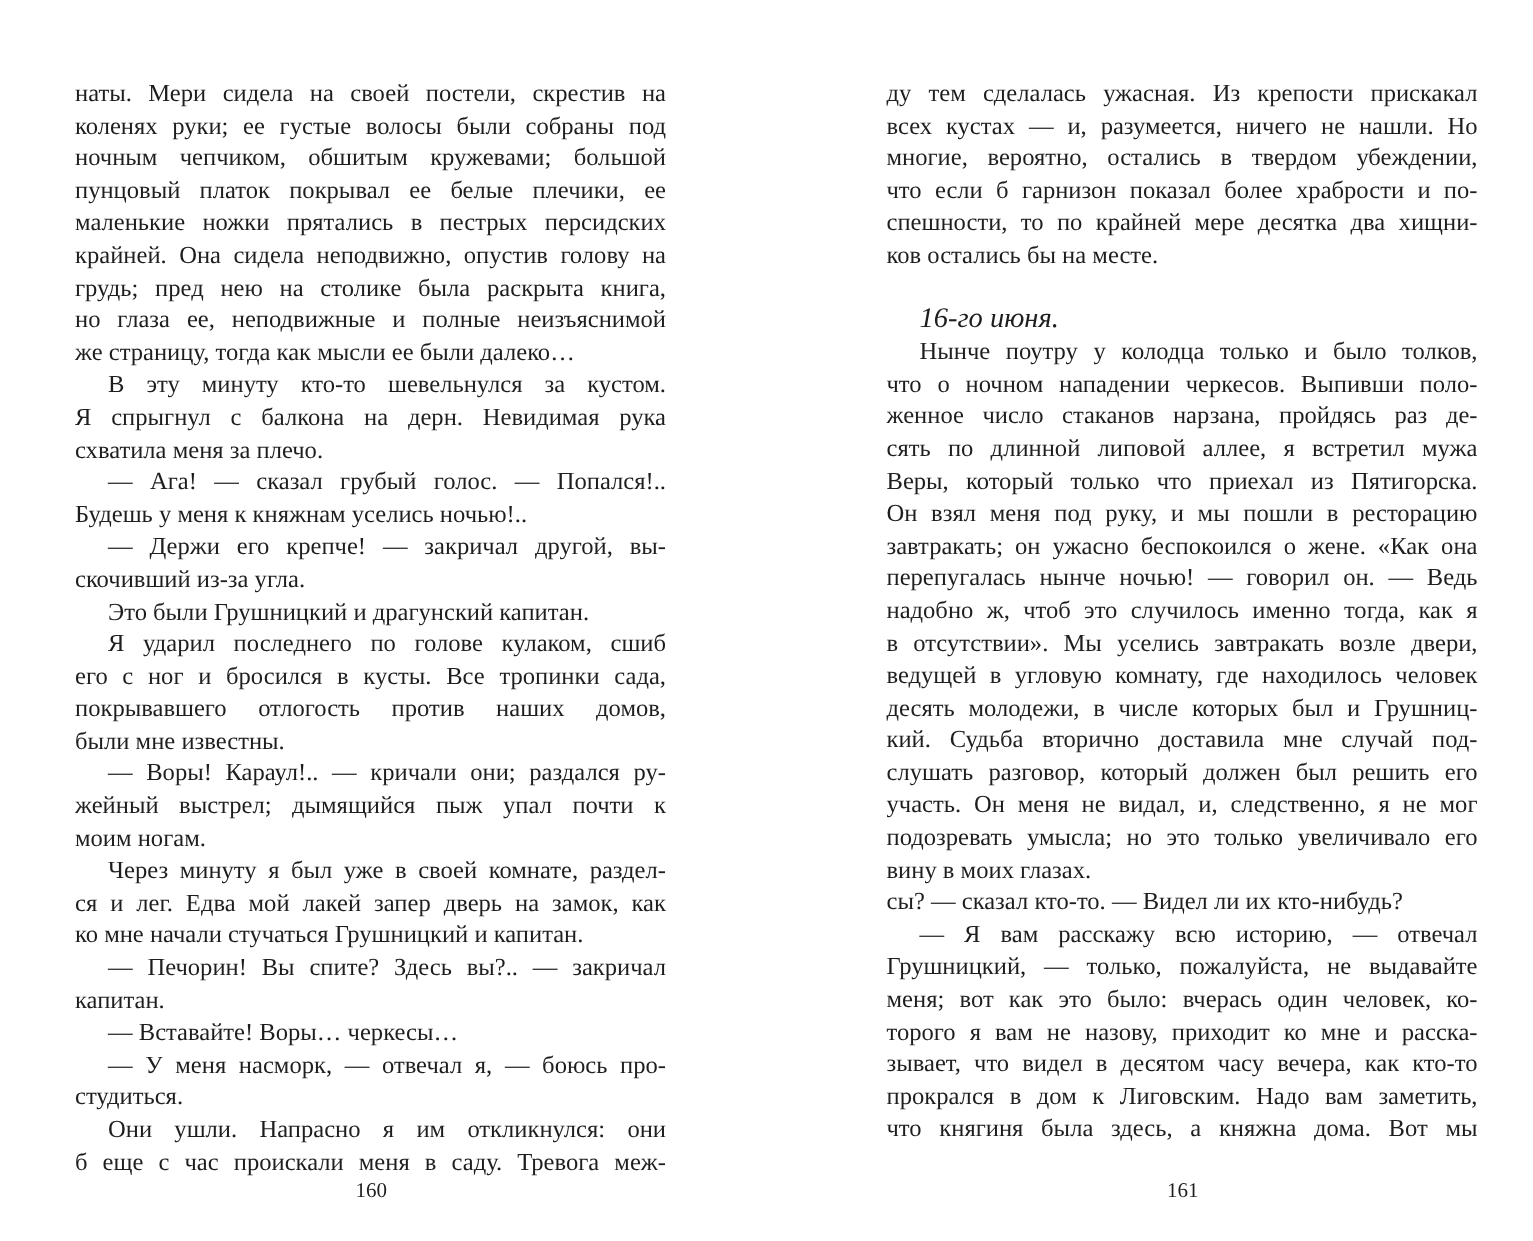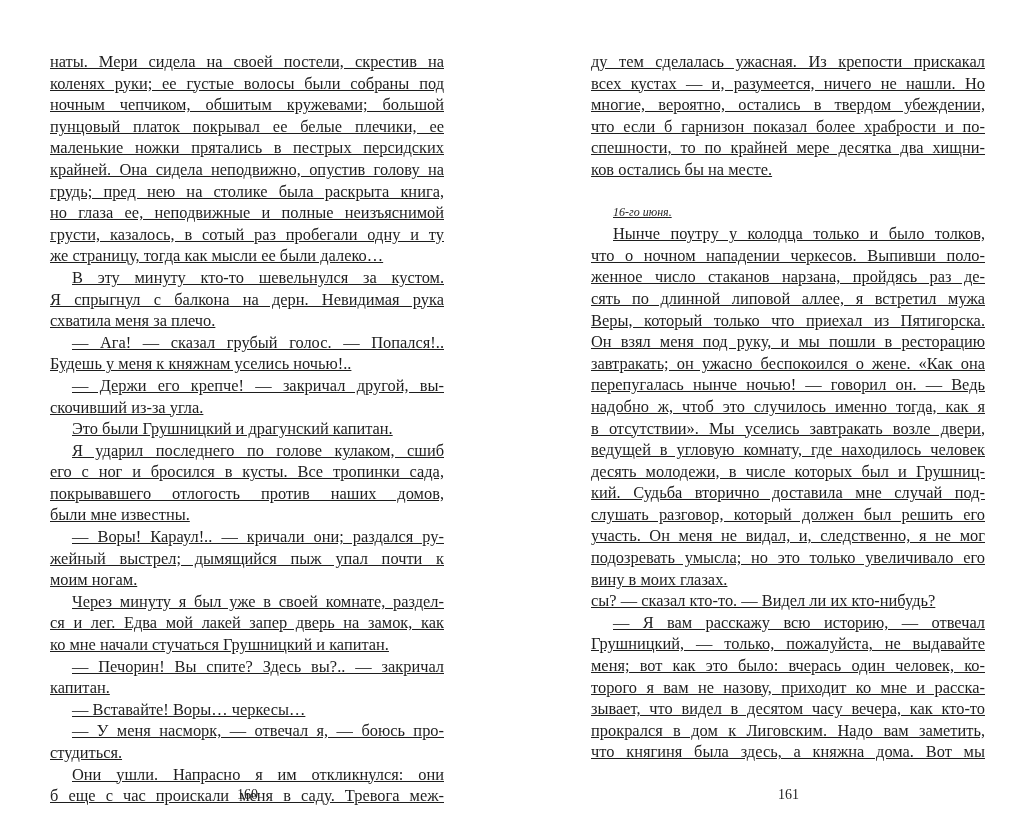--- a/index.html
+++ b/index.html
@@ -1,46 +1,45 @@
 <!DOCTYPE html>
 <html><head>
   <meta charset="utf-8">
   <style>
     html, body { margin:0; padding:0; background:#ffffff; }
     body { width:1022px; height:827px; position:relative; overflow:hidden;
       font-family:"Liberation Serif","DejaVu Serif",serif; color:#1e1e1e; }
     .page { position:absolute; top:0; height:827px; width:511px; }
     .page.left { left:0; }
     .page.right { left:511px; }
-    .text { position:absolute; top:51px; width:394px; font-size:16.4px; line-height:21.6px;text-decoration:underline; }
+    .text { position:absolute; top:51px; width:394px; font-size:16.4px; line-height:21.6px; }
     .left .text { left:50px; }
     .right .text { left:80px; }
     .line { display:block; height:21.6px; white-space:nowrap; text-align:justify; text-align-last:justify; }
     .line.last { text-align-last:left; }
     .line.indent { padding-left:22px; }
     .line.gap { margin-top:21px; }
-    .line.date { font-style:italic; font-size:12px; text-align-last:left; }
+    .line.date { font-style:italic; font-size:19px; text-align-last:left; }
     .pnum { position:absolute; top:787px; width:100%; text-align:center; font-size:14px; }
     .left .pnum { left:-8px; }
     .right .pnum { left:22px; }
   </style>
 </head>
 <body>
 
 <div class="page left">
   <div class="text" id="left-text">
       <span class="line">наты. Мери сидела на своей постели, скрестив на</span>
       <span class="line">коленях руки; ее густые волосы были собраны под</span>
       <span class="line">ночным чепчиком, обшитым кружевами; большой</span>
       <span class="line">пунцовый платок покрывал ее белые плечики, ее</span>
       <span class="line">маленькие ножки прятались в пестрых персидских</span>
       <span class="line">крайней. Она сидела неподвижно, опустив голову на</span>
       <span class="line">грудь; пред нею на столике была раскрыта книга,</span>
       <span class="line">но глаза ее, неподвижные и полные неизъяснимой</span>
-      <span class="line">грусти, казалось, в сотый раз пробегали одну и ту</span>
       <span class="line last">же страницу, тогда как мысли ее были далеко…</span>
       <span class="line indent">В эту минуту кто-то шевельнулся за кустом.</span>
       <span class="line">Я спрыгнул с балкона на дерн. Невидимая рука</span>
       <span class="line last">схватила меня за плечо.</span>
       <span class="line indent">— Ага! — сказал грубый голос. — Попался!..</span>
       <span class="line last">Будешь у меня к княжнам уселись ночью!..</span>
       <span class="line indent">— Держи его крепче! — закричал другой, вы-</span>
       <span class="line last">скочивший из-за угла.</span>
       <span class="line indent last">Это были Грушницкий и драгунский капитан.</span>
       <span class="line indent">Я ударил последнего по голове кулаком, сшиб</span>

